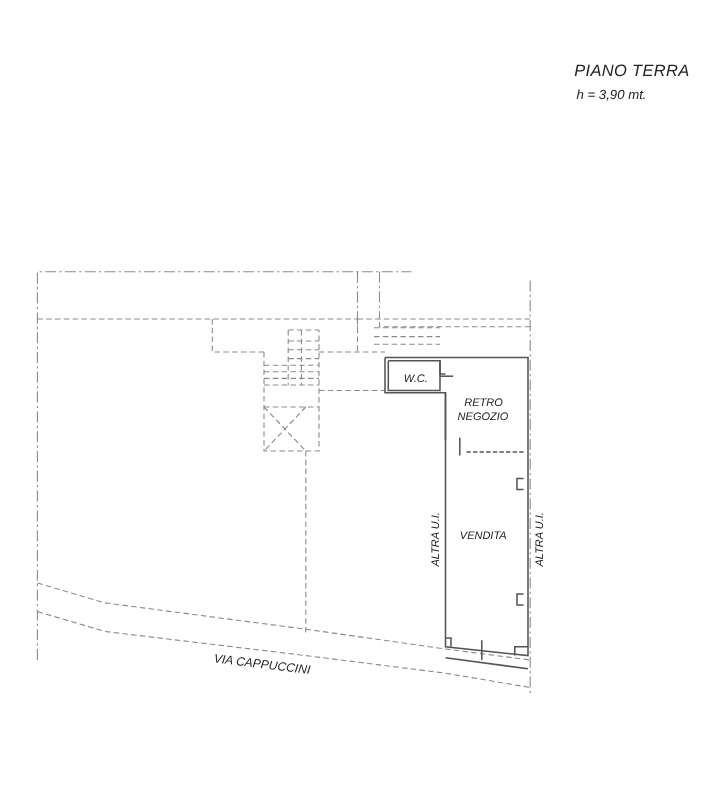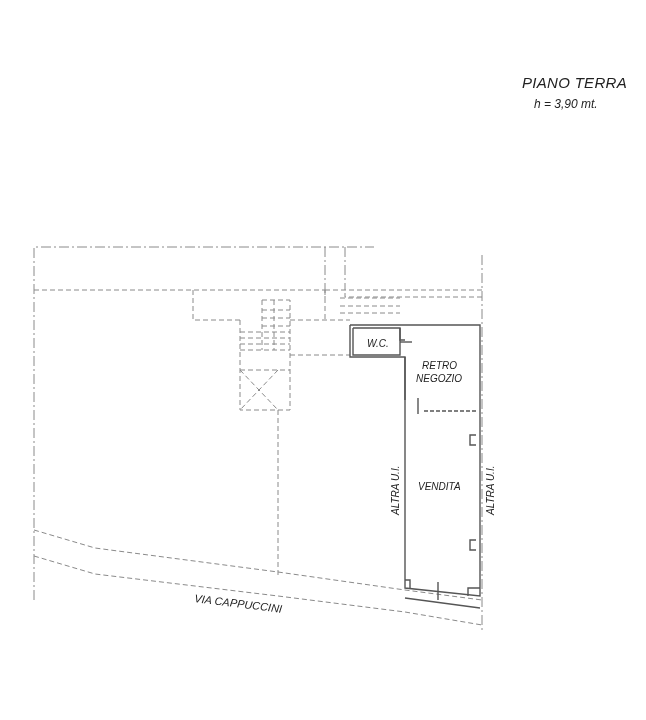--- a/index.html
+++ b/index.html
@@ -1,19 +1,19 @@
 <!DOCTYPE html>
 <html><head>
 <meta charset="utf-8">
 <style>
   html, body { margin: 0; padding: 0; background: #ffffff; }
   body { width: 646px; height: 720px; position: relative; overflow: hidden; font-family: "Liberation Sans", sans-serif; }
-  .title-block { position: absolute; left: 522px; top: 74px; color: #222; font-style: italic; }
+  .title-block { position: absolute; left: 522px; top: 56px; color: #222; font-style: italic; }
   .title { font-size: 15px; letter-spacing: 0.3px; }
-  .subtitle { font-size: 12px; margin-top: 6px; margin-left: 12px; }
+  .subtitle { font-size: 12px; margin-top: 6px; margin-left: 2px; }
   svg { position: absolute; left: 0; top: 0; }
   .lbl { font-family: "Liberation Sans", sans-serif; font-style: italic; fill: #222; }
 </style>
 </head>
 <body>
 
 <div class="title-block">
   <div class="title">PIANO TERRA</div>
   <div class="subtitle">h = 3,90 mt.</div>
 </div>

